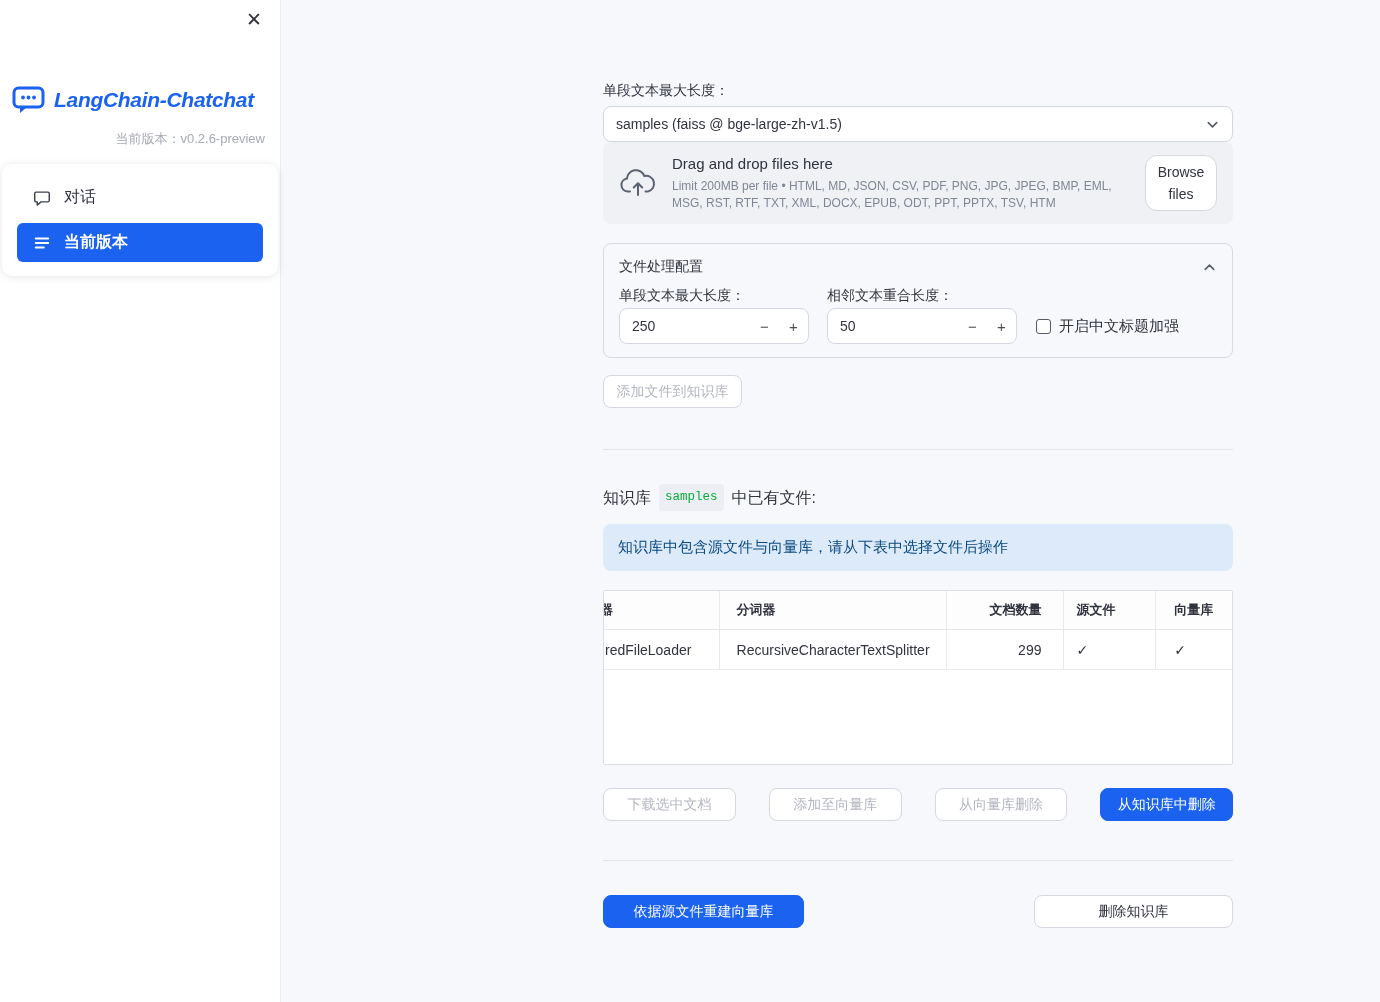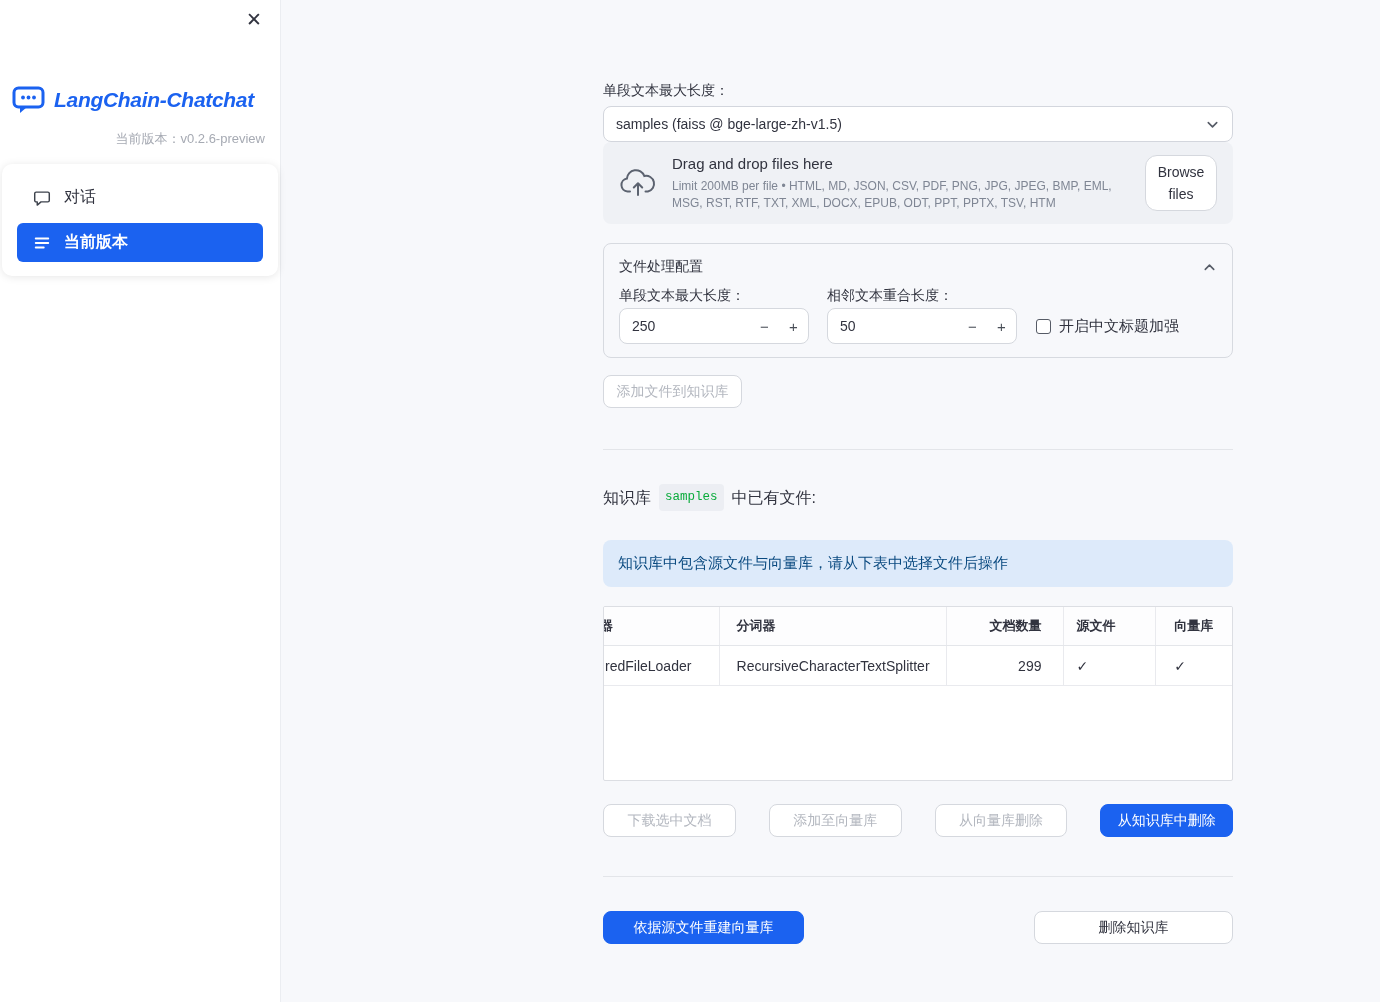--- a/index.html
+++ b/index.html
@@ -75,21 +75,21 @@
   .add-btn { margin-top:17px; width:139px; }
 
   .divider { border:none; border-top:1px solid #e3e5e9; margin-top:41px; }
   .divider.d2 { margin-top:39px; }
 
   .kb-line { margin-top:34px; font-size:16px; line-height:23px; display:flex;
              align-items:center; gap:8px; }
   .code-chip { font-family:"Liberation Mono","DejaVu Sans Mono",monospace; font-size:12.5px;
                color:#09ab3b; background:#eceef3; border-radius:4px; padding:2px 6px; }
 
-  .info-box { margin-top:29px; height:47px; background:#ddeafa; border-radius:8px;
+  .info-box { margin-top:13px; height:47px; background:#ddeafa; border-radius:8px;
               display:flex; align-items:center; padding:0 15px; color:#0a4a80; font-size:15px; }
 
   .grid-table { margin-top:19px; border:1px solid #dcdee3; border-radius:2px; background:#fff;
                 height:175px; display:flex; flex-direction:column; overflow:hidden; }
   .g-header { display:flex; height:39px; border-bottom:1px solid #e4e6ea; font-size:13px;
               font-weight:600; flex-shrink:0; background:#fdfdfe; }
   .g-row { display:flex; height:40px; border-bottom:1px solid #e9eaee; font-size:14px;
            flex-shrink:0; }
   .g-cell { height:100%; display:flex; align-items:center; padding:0 12px;
             border-right:1px solid #e9eaee; overflow:hidden; white-space:nowrap; }

